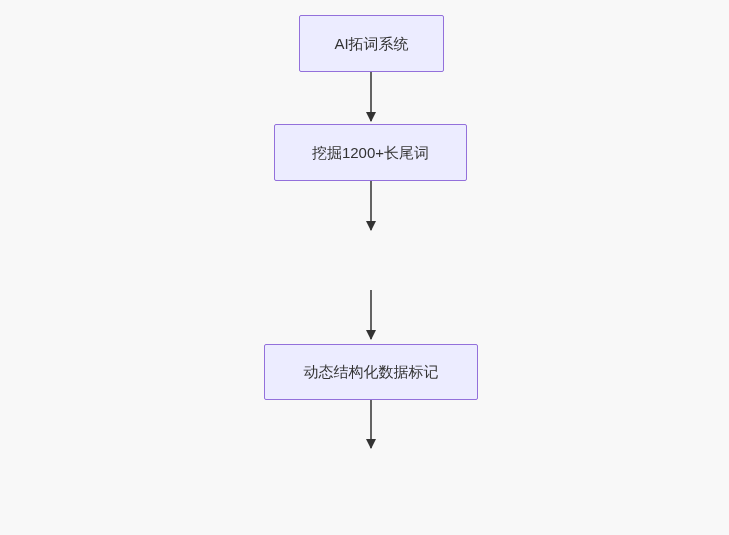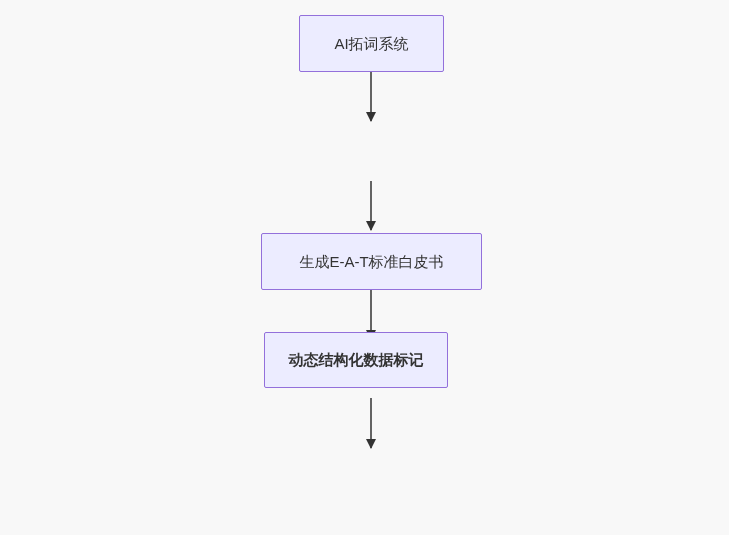--- a/index.html
+++ b/index.html
@@ -37,21 +37,21 @@
     align-items: center;
     justify-content: center;
     text-align: center;
     color: #333333;
     font-size: 15px;
     line-height: 1.2;
   }
   .node-1 { left: 299px; top: 15px;  width: 145px; height: 57px; }
   .node-2 { left: 274px; top: 124px; width: 193px; height: 57px; }
   .node-3 { left: 261px; top: 233px; width: 221px; height: 57px; }
-  .node-4 { left: 264px; top: 332px; width: 184px; height: 56px; font-weight: bold; }
+  .node-4 { left: 264px; top: 344px; width: 214px; height: 56px; }
   .node-5 { left: 254px; top: 451px; width: 234px; height: 56px; }
 </style>
 </head>
 <body>
 
 <div class="canvas">
 
   <svg class="edges" viewBox="0 0 729 535" xmlns="http://www.w3.org/2000/svg">
     <defs>
       <marker id="arrowhead" viewBox="0 0 10 10" refX="9" refY="5" markerWidth="7" markerHeight="7" orient="auto-start-reverse">
@@ -61,23 +61,23 @@
     <line x1="371" y1="72" x2="371" y2="121" stroke="#333333" stroke-width="1.5" marker-end="url(#arrowhead)"></line>
     <line x1="371" y1="181" x2="371" y2="230" stroke="#333333" stroke-width="1.5" marker-end="url(#arrowhead)"></line>
     <line x1="371" y1="290" x2="371" y2="339" stroke="#333333" stroke-width="1.5" marker-end="url(#arrowhead)"></line>
     <line x1="371" y1="398" x2="371" y2="448" stroke="#333333" stroke-width="1.5" marker-end="url(#arrowhead)"></line>
   </svg>
 
   <div class="node node-1">
     <span>AI拓词系统</span>
   </div>
 
+  <div class="node node-2">
+    <span>挖掘1200+长尾词</span>
+  </div>
 
-  <div class="node node-3">
-    <span>生成E-A-T标准白皮书</span>
-  </div>
 
   <div class="node node-4">
     <span>动态结构化数据标记</span>
   </div>
 
 
 </div>
 
 </body></html>

